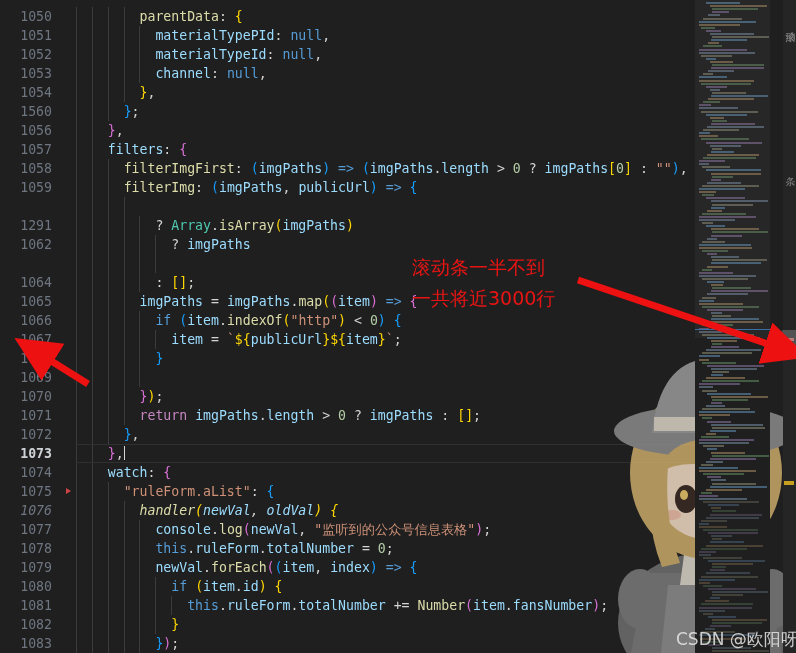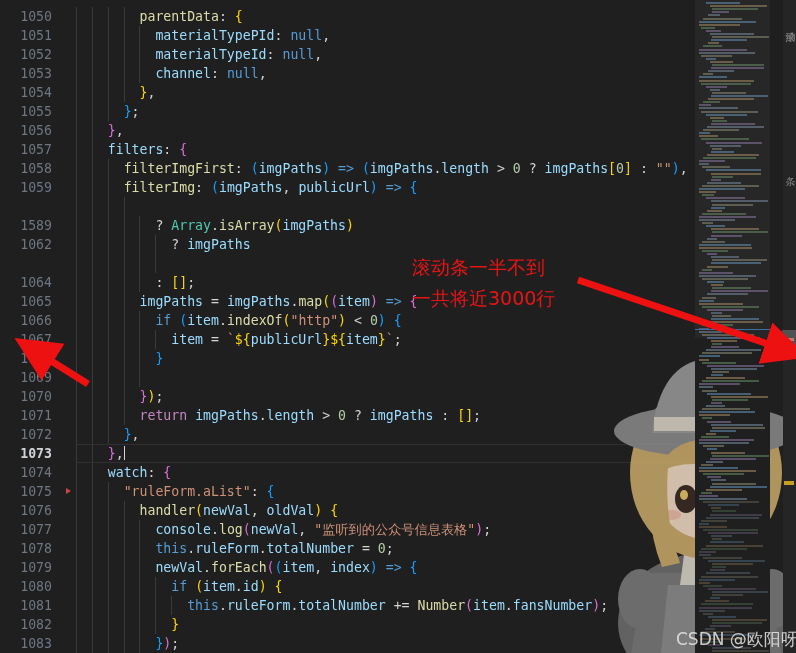--- a/index.html
+++ b/index.html
@@ -100,40 +100,40 @@
         <div class="guide" style="left: 155.3px; top: 577px; height: 57px;"></div>
         <div class="guide" style="left: 171.16px; top: 596px; height: 19px;"></div>
       </div>
 
     <div class="lines" id="lines">
         <div class="row" style="position: absolute; top: 7px; left: 0px; width: 796px;"><span class="ln">1050</span><span class="code">        <span class="c-prop">parentData</span><span class="c-op">: </span><span class="c-pn1">{</span></span></div>
         <div class="row" style="position: absolute; top: 26px; left: 0px; width: 796px;"><span class="ln">1051</span><span class="code">          <span class="c-var">materialTypePId</span><span class="c-op">: </span><span class="c-kw">null</span><span class="c-op">,</span></span></div>
         <div class="row" style="position: absolute; top: 45px; left: 0px; width: 796px;"><span class="ln">1052</span><span class="code">          <span class="c-var">materialTypeId</span><span class="c-op">: </span><span class="c-kw">null</span><span class="c-op">,</span></span></div>
         <div class="row" style="position: absolute; top: 64px; left: 0px; width: 796px;"><span class="ln">1053</span><span class="code">          <span class="c-var">channel</span><span class="c-op">: </span><span class="c-kw">null</span><span class="c-op">,</span></span></div>
         <div class="row" style="position: absolute; top: 83px; left: 0px; width: 796px;"><span class="ln">1054</span><span class="code">        <span class="c-pn1">}</span><span class="c-op">,</span></span></div>
-        <div class="row" style="position: absolute; top: 102px; left: 0px; width: 796px;"><span class="ln">1055</span><span class="code">      <span class="c-pn3">}</span><span class="c-op">;</span></span></div>
+        <div class="row" style="position: absolute; top: 102px; left: 0px; width: 796px;"><span class="ln">1560</span><span class="code">      <span class="c-pn3">}</span><span class="c-op">;</span></span></div>
         <div class="row" style="position: absolute; top: 121px; left: 0px; width: 796px;"><span class="ln">1056</span><span class="code">    <span class="c-pn2">}</span><span class="c-op">,</span></span></div>
         <div class="row" style="position: absolute; top: 140px; left: 0px; width: 796px;"><span class="ln">1057</span><span class="code">    <span class="c-var">filters</span><span class="c-op">: </span><span class="c-pn2">{</span></span></div>
         <div class="row" style="position: absolute; top: 159px; left: 0px; width: 796px;"><span class="ln">1058</span><span class="code">      <span class="c-prop">filterImgFirst</span><span class="c-op">: </span><span class="c-pn3">(</span><span class="c-var">imgPaths</span><span class="c-pn3">)</span><span class="c-kw"> =&gt; </span><span class="c-pn3">(</span><span class="c-var">imgPaths</span><span class="c-op">.</span><span class="c-var">length</span><span class="c-op"> &gt; </span><span class="c-num">0</span><span class="c-op"> ? </span><span class="c-var">imgPaths</span><span class="c-pn1">[</span><span class="c-num">0</span><span class="c-pn1">]</span><span class="c-op"> : </span><span class="c-str">""</span><span class="c-pn3">)</span><span class="c-op">,</span></span></div>
         <div class="row" style="position: absolute; top: 178px; left: 0px; width: 796px;"><span class="ln">1059</span><span class="code">      <span class="c-prop">filterImg</span><span class="c-op">: </span><span class="c-pn3">(</span><span class="c-var">imgPaths</span><span class="c-op">, </span><span class="c-var">publicUrl</span><span class="c-pn3">)</span><span class="c-kw"> =&gt; </span><span class="c-pn3">{</span></span></div>
-        <div class="row" style="position: absolute; top: 216px; left: 0px; width: 796px;"><span class="ln">1589</span><span class="code">          <span class="c-op">? </span><span class="c-cls">Array</span><span class="c-op">.</span><span class="c-fn">isArray</span><span class="c-pn1">(</span><span class="c-var">imgPaths</span><span class="c-pn1">)</span></span></div>
+        <div class="row" style="position: absolute; top: 216px; left: 0px; width: 796px;"><span class="ln">1291</span><span class="code">          <span class="c-op">? </span><span class="c-cls">Array</span><span class="c-op">.</span><span class="c-fn">isArray</span><span class="c-pn1">(</span><span class="c-var">imgPaths</span><span class="c-pn1">)</span></span></div>
         <div class="row" style="position: absolute; top: 235px; left: 0px; width: 796px;"><span class="ln">1062</span><span class="code">            <span class="c-op">? </span><span class="c-var">imgPaths</span></span></div>
         <div class="row" style="position: absolute; top: 273px; left: 0px; width: 660px;"><span class="ln">1064</span><span class="code">          <span class="c-op">: </span><span class="c-pn1">[]</span><span class="c-op">;</span></span></div>
         <div class="row" style="position: absolute; top: 292px; left: 0px; width: 796px;"><span class="ln">1065</span><span class="code">        <span class="c-var">imgPaths</span><span class="c-op"> = </span><span class="c-var">imgPaths</span><span class="c-op">.</span><span class="c-fn">map</span><span class="c-pn1">(</span><span class="c-pn2">(</span><span class="c-var">item</span><span class="c-pn2">)</span><span class="c-kw"> =&gt; </span><span class="c-pn2">{</span></span></div>
         <div class="row" style="position: absolute; top: 311px; left: 0px; width: 796px;"><span class="ln">1066</span><span class="code">          <span class="c-kw">if</span><span class="c-op"> </span><span class="c-pn3">(</span><span class="c-var">item</span><span class="c-op">.</span><span class="c-fn">indexOf</span><span class="c-pn1">(</span><span class="c-str">"http"</span><span class="c-pn1">)</span><span class="c-op"> &lt; </span><span class="c-num">0</span><span class="c-pn3">)</span><span class="c-op"> </span><span class="c-pn3">{</span></span></div>
         <div class="row" style="position: absolute; top: 330px; left: 0px; width: 796px;"><span class="ln">1067</span><span class="code">            <span class="c-var">item</span><span class="c-op"> = </span><span class="c-str">`</span><span class="c-pn1">${</span><span class="c-var">publicUrl</span><span class="c-pn1">}</span><span class="c-pn1">${</span><span class="c-var">item</span><span class="c-pn1">}</span><span class="c-str">`</span><span class="c-op">;</span></span></div>
         <div class="row" style="position: absolute; top: 349px; left: 0px; width: 796px;"><span class="ln">1068</span><span class="code">          <span class="c-pn3">}</span></span></div>
         <div class="row" style="position: absolute; top: 368px; left: 0px; width: 796px;"><span class="ln">1069</span></div>
         <div class="row" style="position: absolute; top: 387px; left: 0px; width: 631px;"><span class="ln">1070</span><span class="code">        <span class="c-pn2">}</span><span class="c-pn1">)</span><span class="c-op">;</span></span></div>
         <div class="row" style="position: absolute; top: 406px; left: 0px; width: 796px;"><span class="ln">1071</span><span class="code">        <span class="c-key">return</span><span class="c-op"> </span><span class="c-var">imgPaths</span><span class="c-op">.</span><span class="c-var">length</span><span class="c-op"> &gt; </span><span class="c-num">0</span><span class="c-op"> ? </span><span class="c-var">imgPaths</span><span class="c-op"> : </span><span class="c-pn1">[]</span><span class="c-op">;</span></span></div>
         <div class="row" style="position: absolute; top: 425px; left: 0px; width: 796px;"><span class="ln">1072</span><span class="code">      <span class="c-pn3">}</span><span class="c-op">,</span></span></div>
         <div class="row active" style="position: absolute; top: 444px; left: 0px; width: 796px;"><div class="hl"></div><span class="ln">1073</span><span class="code">    <span class="c-pn2">}</span><span class="c-op">,</span><span class="caret"></span></span></div>
         <div class="row" style="position: absolute; top: 463px; left: 0px; width: 796px;"><span class="ln">1074</span><span class="code">    <span class="c-var">watch</span><span class="c-op">: </span><span class="c-pn2">{</span></span></div>
         <div class="row" style="position: absolute; top: 482px; left: 0px; width: 796px;"><span class="ln">1075</span><span class="code">      <span class="c-str">"ruleForm.aList"</span><span class="c-op">: </span><span class="c-pn3">{</span></span></div>
-        <div class="row" style="position: absolute; top: 501px; left: 0px; width: 796px;"><span class="ln">1076</span><span class="code">        <span class="c-fn">handler</span><span class="c-pn1">(</span><span class="c-var">newVal</span><span class="c-op">, </span><span class="c-var">oldVal</span><span class="c-pn1">)</span><span class="c-op"> </span><span class="c-pn1">{</span></span></div>
+        <div class="row" style="position: absolute; top: 501px; left: 0px; width: 796px; font-style: italic;"><span class="ln">1076</span><span class="code">        <span class="c-fn">handler</span><span class="c-pn1">(</span><span class="c-var">newVal</span><span class="c-op">, </span><span class="c-var">oldVal</span><span class="c-pn1">)</span><span class="c-op"> </span><span class="c-pn1">{</span></span></div>
         <div class="row" style="position: absolute; top: 520px; left: 0px; width: 796px;"><span class="ln">1077</span><span class="code">          <span class="c-var">console</span><span class="c-op">.</span><span class="c-fn">log</span><span class="c-pn2">(</span><span class="c-var">newVal</span><span class="c-op">, </span><span class="c-str">"监听到的公众号信息表格"</span><span class="c-pn2">)</span><span class="c-op">;</span></span></div>
         <div class="row" style="position: absolute; top: 539px; left: 0px; width: 796px;"><span class="ln">1078</span><span class="code">          <span class="c-this">this</span><span class="c-op">.</span><span class="c-var">ruleForm</span><span class="c-op">.</span><span class="c-var">totalNumber</span><span class="c-op"> = </span><span class="c-num">0</span><span class="c-op">;</span></span></div>
         <div class="row" style="position: absolute; top: 558px; left: 0px; width: 796px;"><span class="ln">1079</span><span class="code">          <span class="c-var">newVal</span><span class="c-op">.</span><span class="c-fn">forEach</span><span class="c-pn2">(</span><span class="c-pn3">(</span><span class="c-var">item</span><span class="c-op">, </span><span class="c-var">index</span><span class="c-pn3">)</span><span class="c-kw"> =&gt; </span><span class="c-pn3">{</span></span></div>
         <div class="row" style="position: absolute; top: 577px; left: 0px; width: 796px;"><span class="ln">1080</span><span class="code">            <span class="c-kw">if</span><span class="c-op"> </span><span class="c-pn1">(</span><span class="c-var">item</span><span class="c-op">.</span><span class="c-var">id</span><span class="c-pn1">)</span><span class="c-op"> </span><span class="c-pn1">{</span></span></div>
         <div class="row" style="position: absolute; top: 596px; left: 0px; width: 796px;"><span class="ln">1081</span><span class="code">              <span class="c-this">this</span><span class="c-op">.</span><span class="c-var">ruleForm</span><span class="c-op">.</span><span class="c-var">totalNumber</span><span class="c-op"> += </span><span class="c-fn">Number</span><span class="c-pn2">(</span><span class="c-var">item</span><span class="c-op">.</span><span class="c-var">fansNumber</span><span class="c-pn2">)</span><span class="c-op">;</span></span></div>
         <div class="row" style="position: absolute; top: 615px; left: 0px; width: 796px;"><span class="ln">1082</span><span class="code">            <span class="c-pn1">}</span></span></div>
         <div class="row" style="position: absolute; top: 634px; left: 0px; width: 796px;"><span class="ln">1083</span><span class="code">          <span class="c-pn3">}</span><span class="c-pn2">)</span><span class="c-op">;</span></span></div>
       </div>
 
     <div class="fold-col" id="foldcol">

